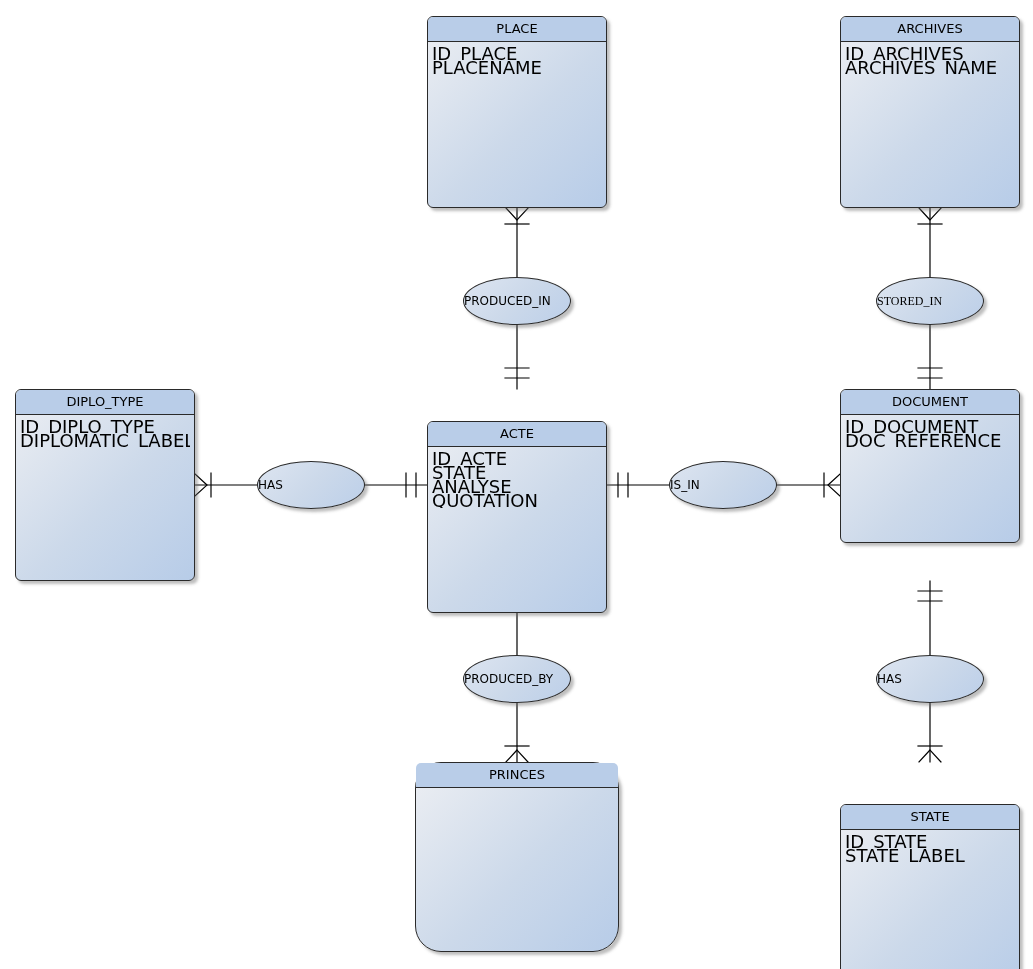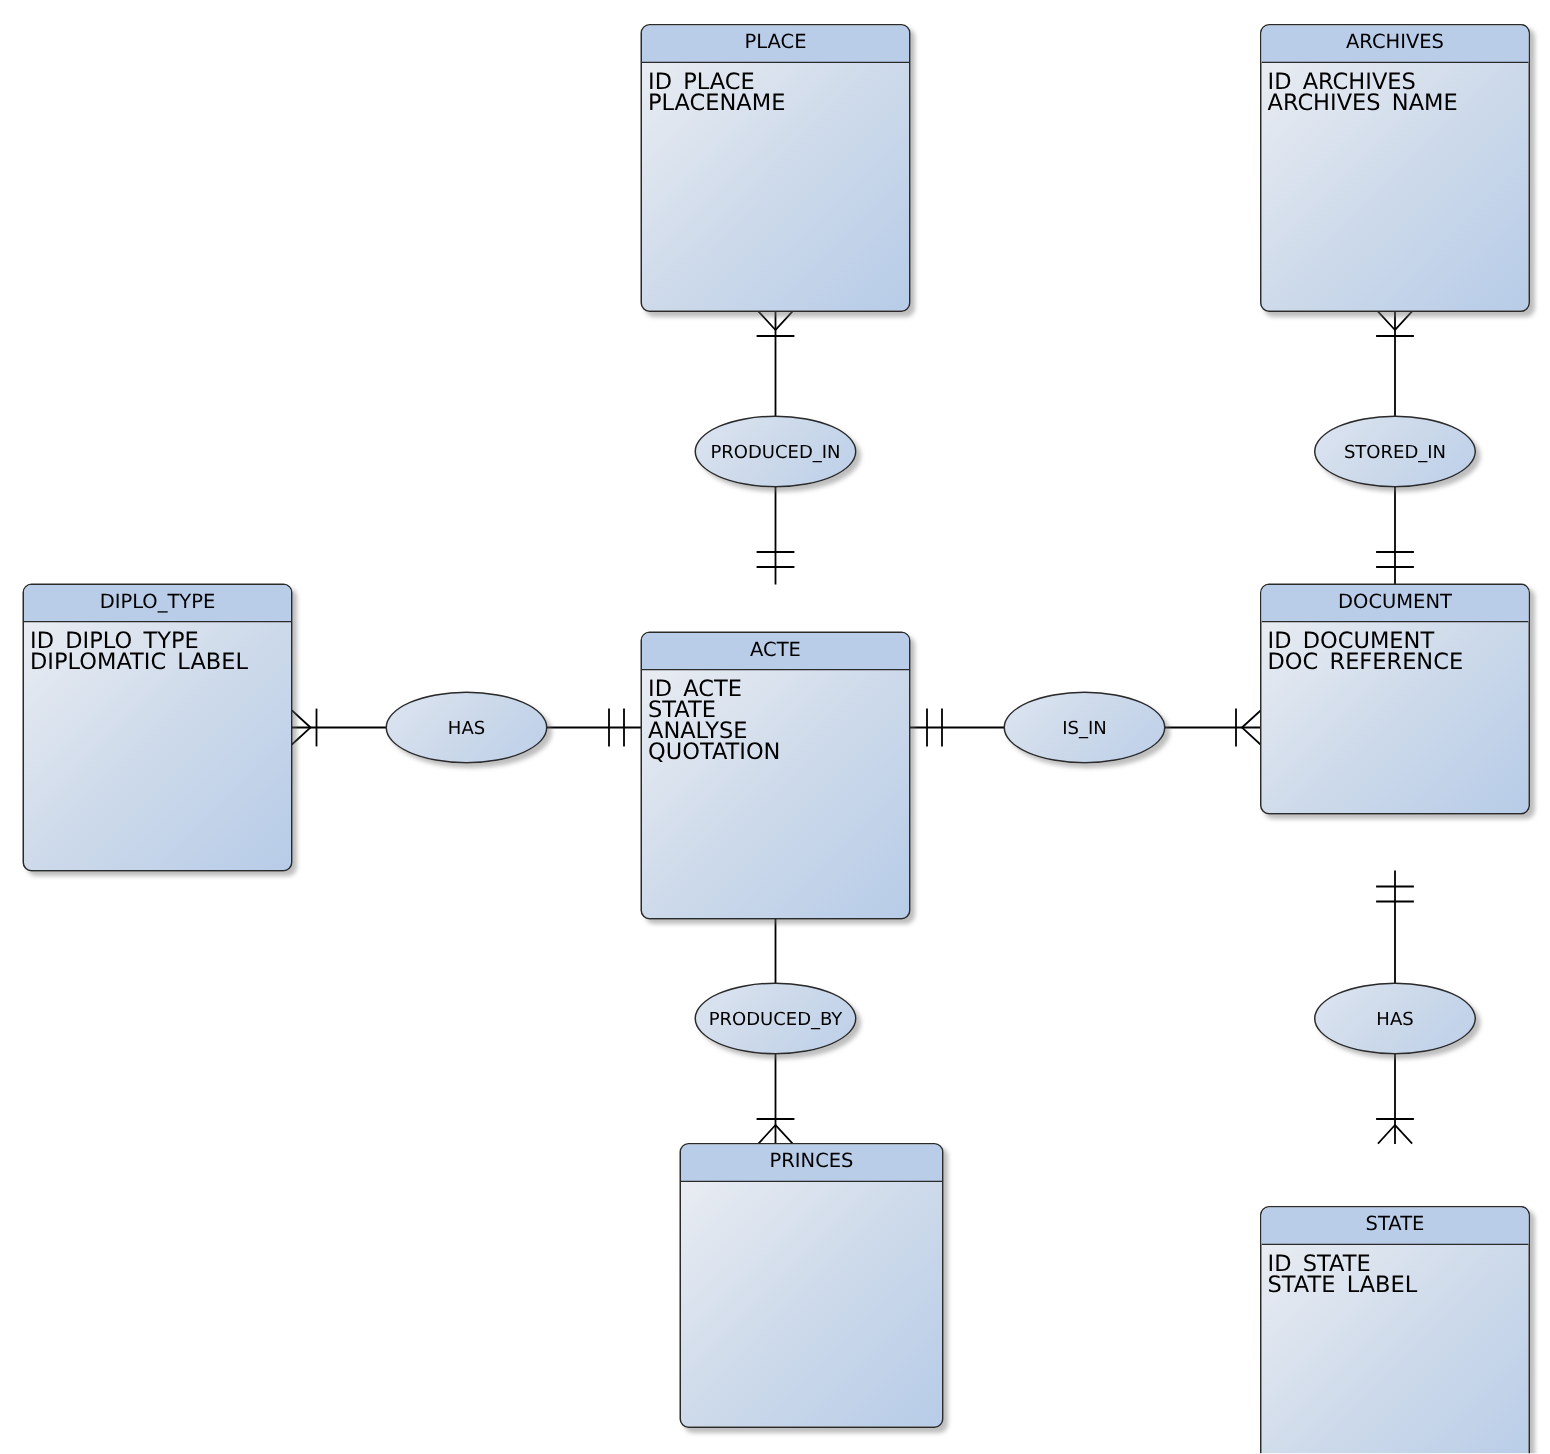--- a/index.html
+++ b/index.html
@@ -18,44 +18,44 @@
   }
   .entity-header{
     height:24px;line-height:24px;flex:0 0 24px;
     text-align:center;font-size:13px;
     background:#b9cde8;
     border-bottom:1px solid #2a2a2a;
     border-radius:5px 5px 0 0;
   }
   .entity-body{
     flex:1;padding:5px 4px 2px 4px;
-    font-size:15px;line-height:14px;
+    font-size:18px;line-height:14px;
     border-radius:0 0 5px 5px;
   }
   .attr{white-space:nowrap;overflow:hidden;}
   .rel{
     position:absolute;z-index:2;box-sizing:border-box;
     width:108px;height:48px;
     border:1.5px solid #2a2a2a;border-radius:50%;
     background:linear-gradient(135deg,#dde5f1 0%,#ccd9ea 50%,#bccfe9 100%);
     box-shadow:3px 3px 3px rgba(110,110,110,0.45);
-    display:flex;align-items:center;justify-content:center;
+    display:flex;align-items:center;
     font-size:12px;white-space:nowrap;
   }
   
   #ent-place      {left:427px;top:16px;width:180px;height:192px;}
   #ent-archives   {left:840px;top:16px;width:180px;height:192px;}
   #ent-diplo-type {left:15px; top:389px;width:180px;height:192px;}
   #ent-acte       {left:427px;top:389px;width:180px;height:192px;margin-top:32px;}
   #ent-document   {left:840px;top:389px;width:180px;height:154px;}
-  #ent-princes    {left:453px;top:762px;width:176px;height:190px;}
+  #ent-princes    {left:415px;top:762px;width:204px;height:190px;border-radius:26px;}
   #ent-state      {left:840px;top:762px;width:180px;height:190px;margin-top:42px;}
   
   #rel-produced-in {left:463px;top:277px;}
-  #rel-stored-in   {left:876px;top:277px;}
+  #rel-stored-in   {left:876px;top:277px;font-family:Liberation Serif, serif;}
   #rel-has-left    {left:257px;top:461px;}
   #rel-is-in       {left:669px;top:461px;}
   #rel-produced-by {left:463px;top:655px;}
   #rel-has-right   {left:876px;top:655px;}
 </style>
 </head>
 <body>
 
 <div class="canvas">
 

